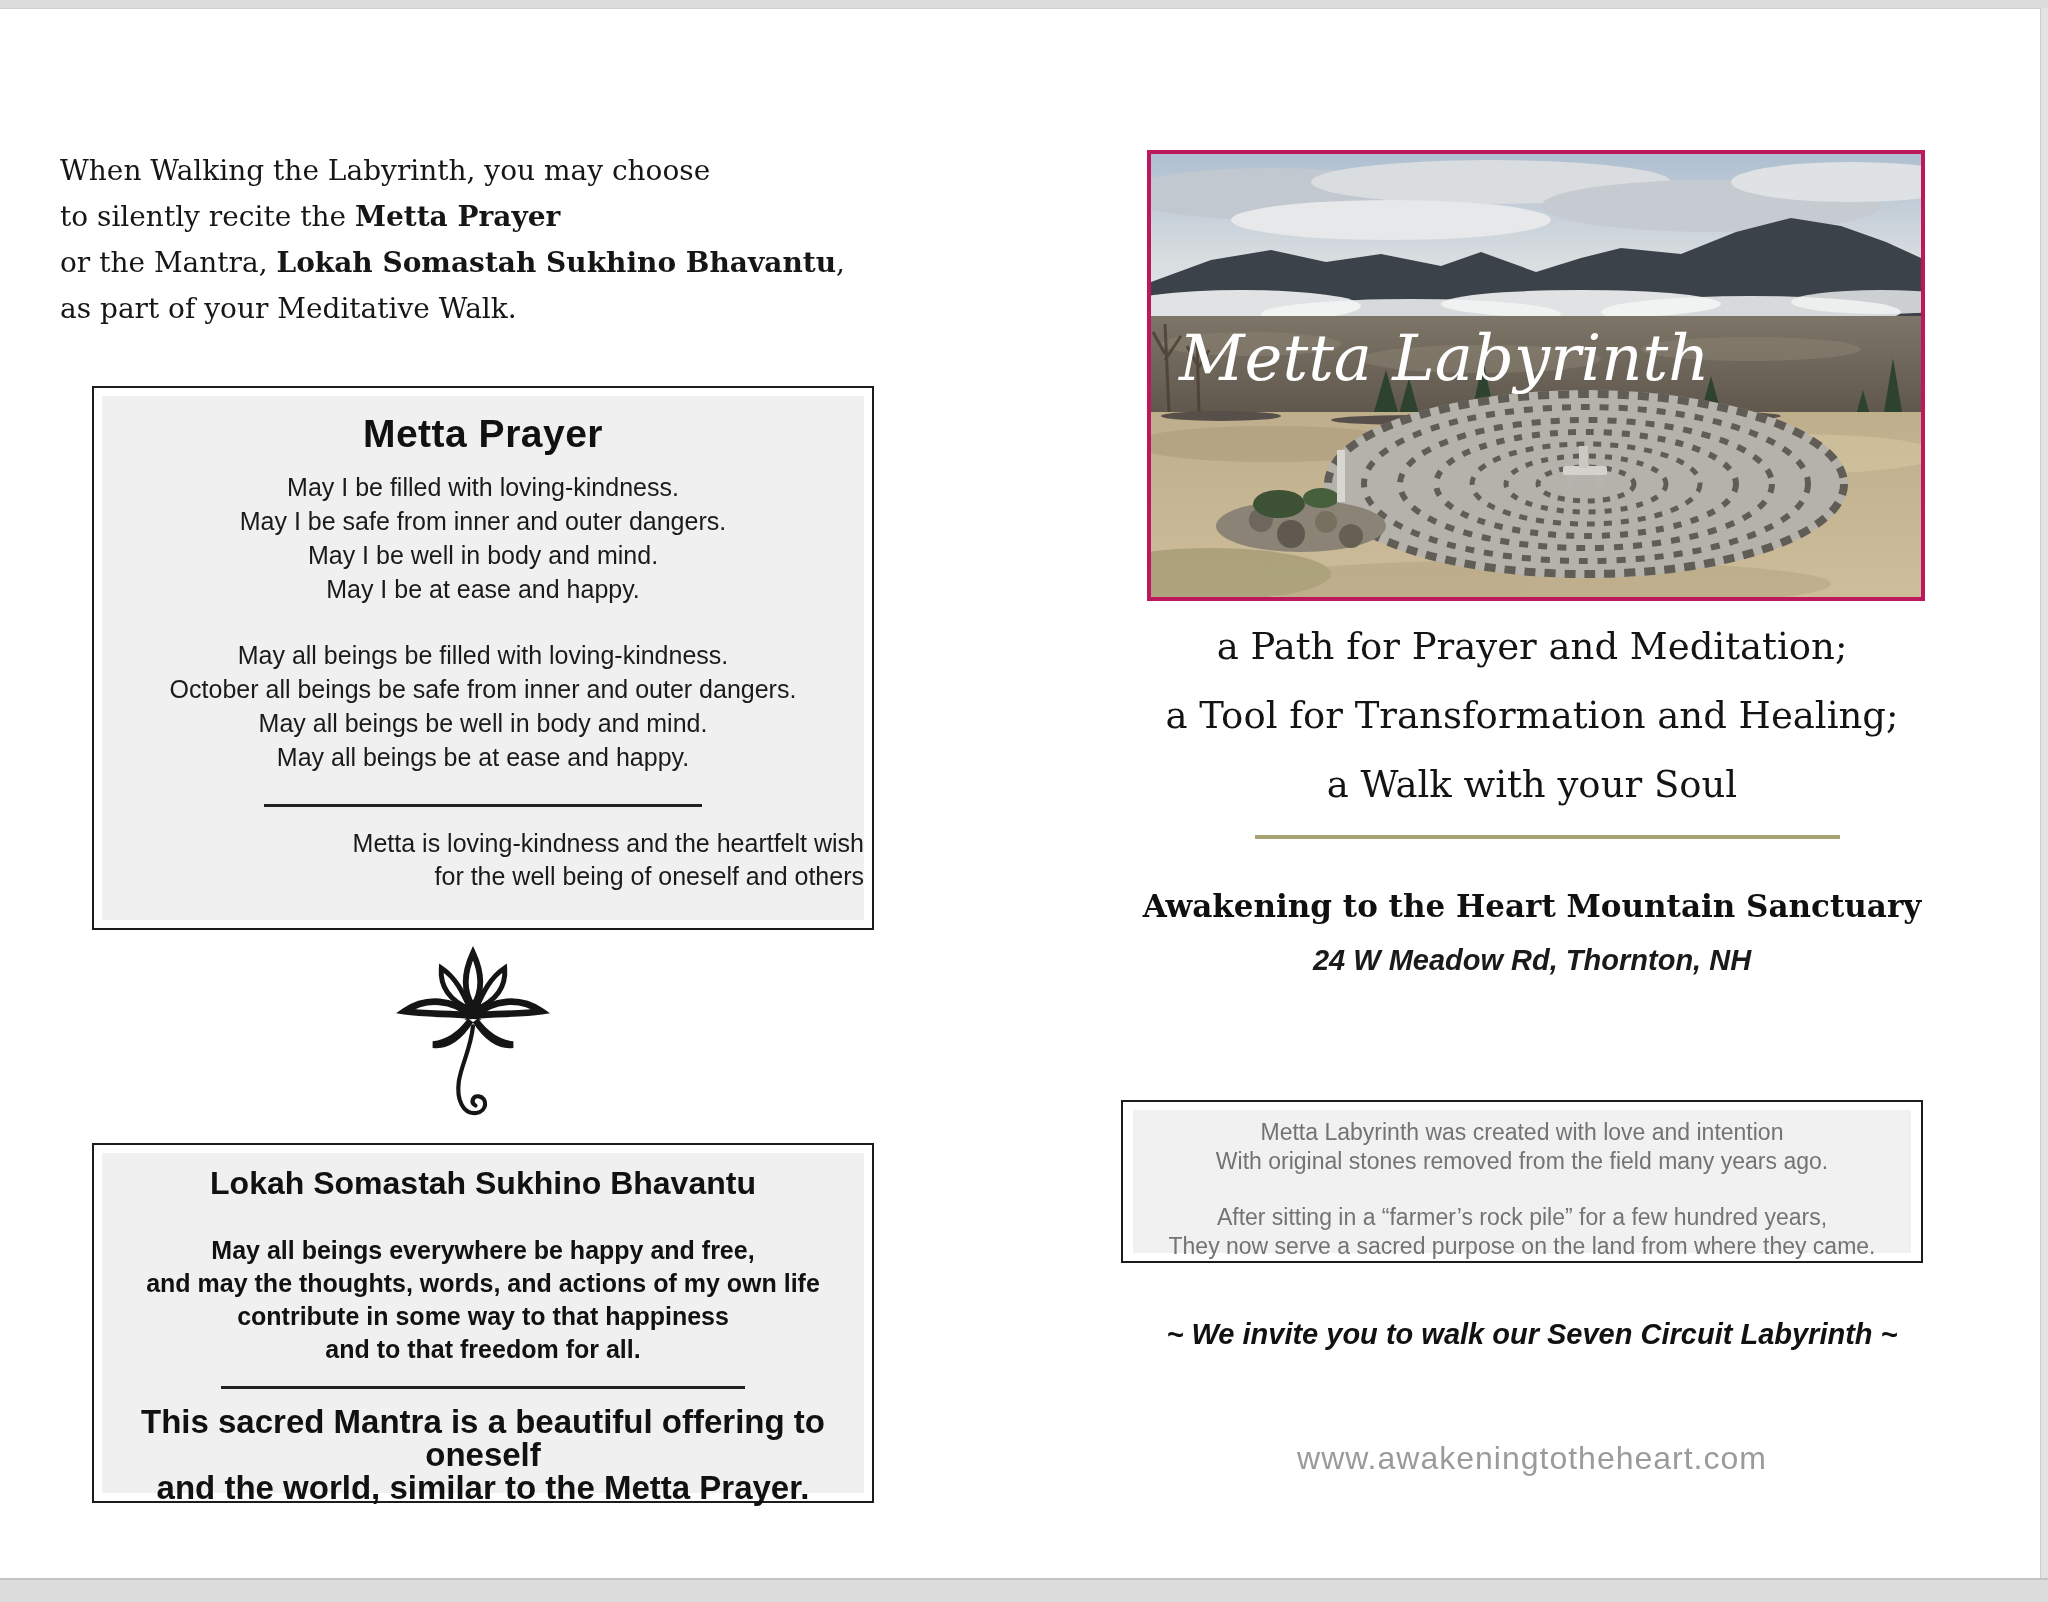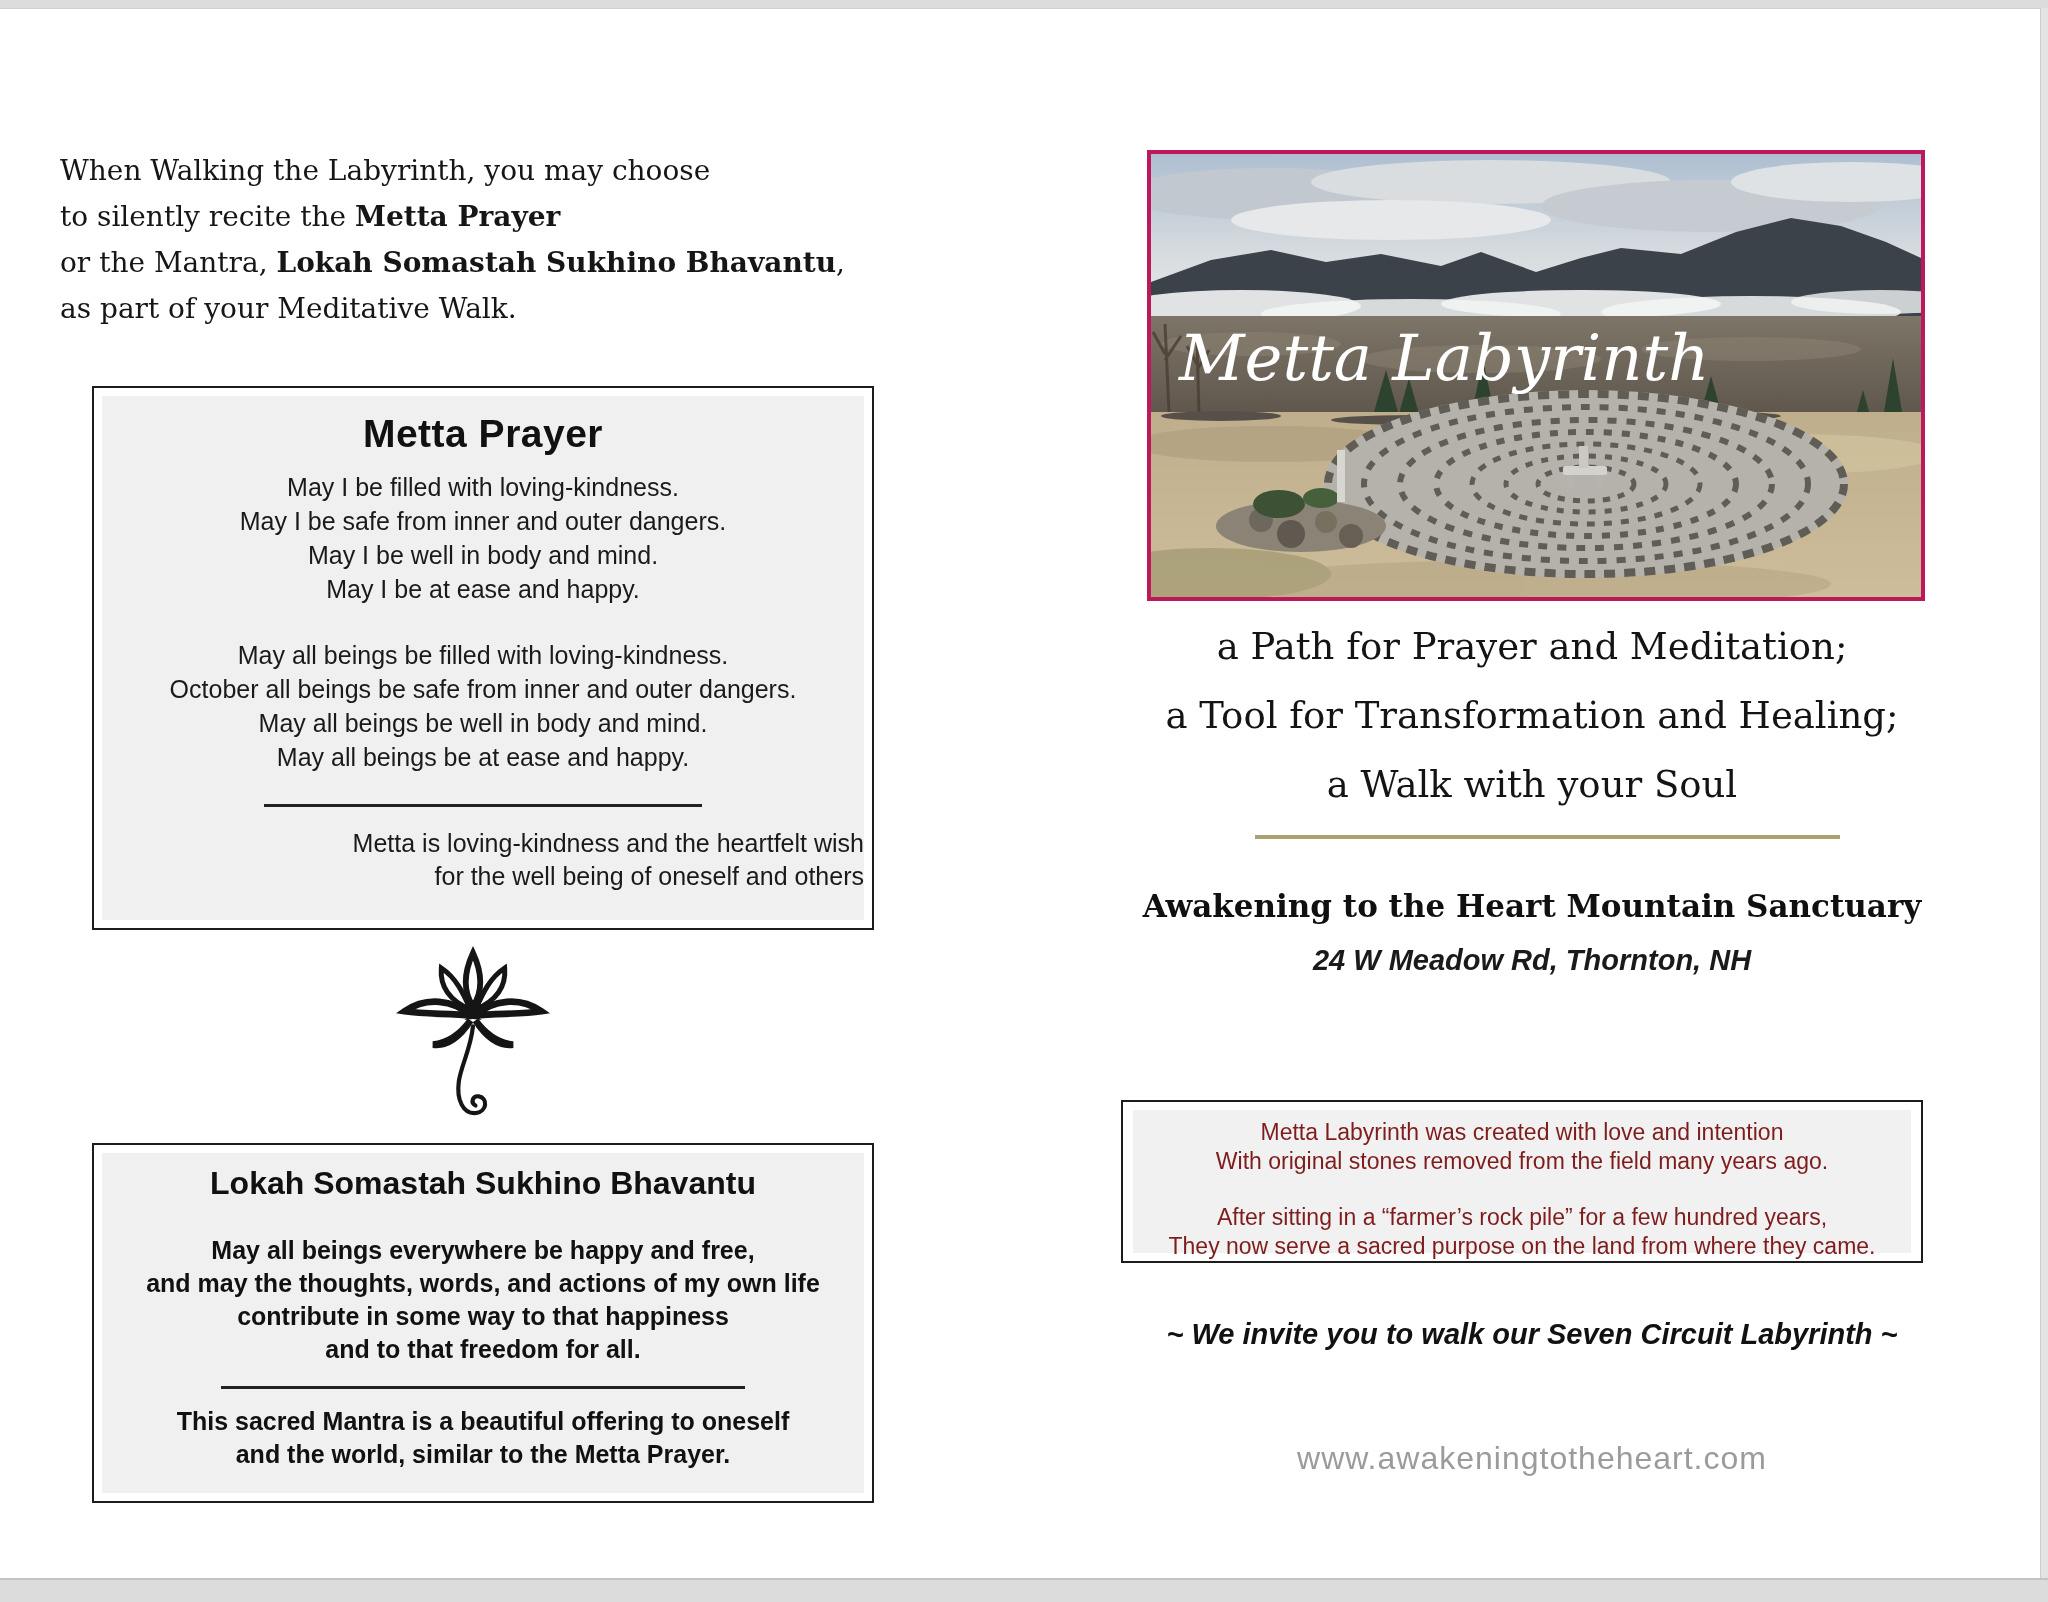--- a/index.html
+++ b/index.html
@@ -39,21 +39,21 @@
   .lotus-wrap{position:absolute;left:388px;top:938px;width:170px;height:200px;}
 
   .mantra-box{
     position:absolute;left:92px;top:1143px;width:782px;height:360px;
     border:2px solid #1c1c1c;background:#ffffff;padding:8px;box-sizing:border-box;
   }
   .mantra-box .inner{width:100%;height:100%;background:#f0f0f0;text-align:center;box-sizing:border-box;}
   .mantra-box .title{font-size:32px;font-weight:bold;padding-top:12px;}
   .mantra-body{font-size:25px;line-height:33px;font-weight:bold;margin-top:32px;}
   .mantra-box .rule{width:524px;margin-top:20px;}
-  .mantra-note{font-size:25px;line-height:33px;font-weight:bold;margin-top:16px;}
+  .mantra-note{font-size:33px;line-height:33px;font-weight:bold;margin-top:16px;}
 
   
   .photo{
     position:absolute;left:1147px;top:150px;width:770px;height:443px;
     border:4px solid #be185d;box-sizing:content-box;overflow:hidden;background:#cfd3d6;
   }
   .tagline{
     position:absolute;left:1127px;top:612px;width:810px;
     text-align:center;font-size:37px;line-height:69px;color:#141414;
   }
@@ -64,21 +64,21 @@
   }
   .address{
     position:absolute;left:1127px;top:944px;width:810px;
     text-align:center;font-size:29px;font-style:italic;font-weight:bold;color:#1a1a1a;
   }
   .story-box{
     position:absolute;left:1121px;top:1100px;width:802px;height:163px;
     border:2px solid #1c1c1c;background:#ffffff;padding:8px 10px;box-sizing:border-box;
   }
   .story-box .inner{width:100%;height:100%;background:#f1f1f1;text-align:center;box-sizing:border-box;padding-top:8px;}
-  .story-line{font-size:23px;line-height:29px;color:#7f1d1d;}
+  .story-line{font-size:23px;line-height:29px;color:#737373;}
   .story-gap{height:27px;}
   .invite{
     position:absolute;left:1127px;top:1318px;width:810px;
     text-align:center;font-size:29px;font-weight:bold;font-style:italic;color:#111;
   }
   .website{
     position:absolute;left:1127px;top:1440px;width:810px;
     text-align:center;font-size:32px;color:#9b9b9b;letter-spacing:1px;
   }
 </style>

